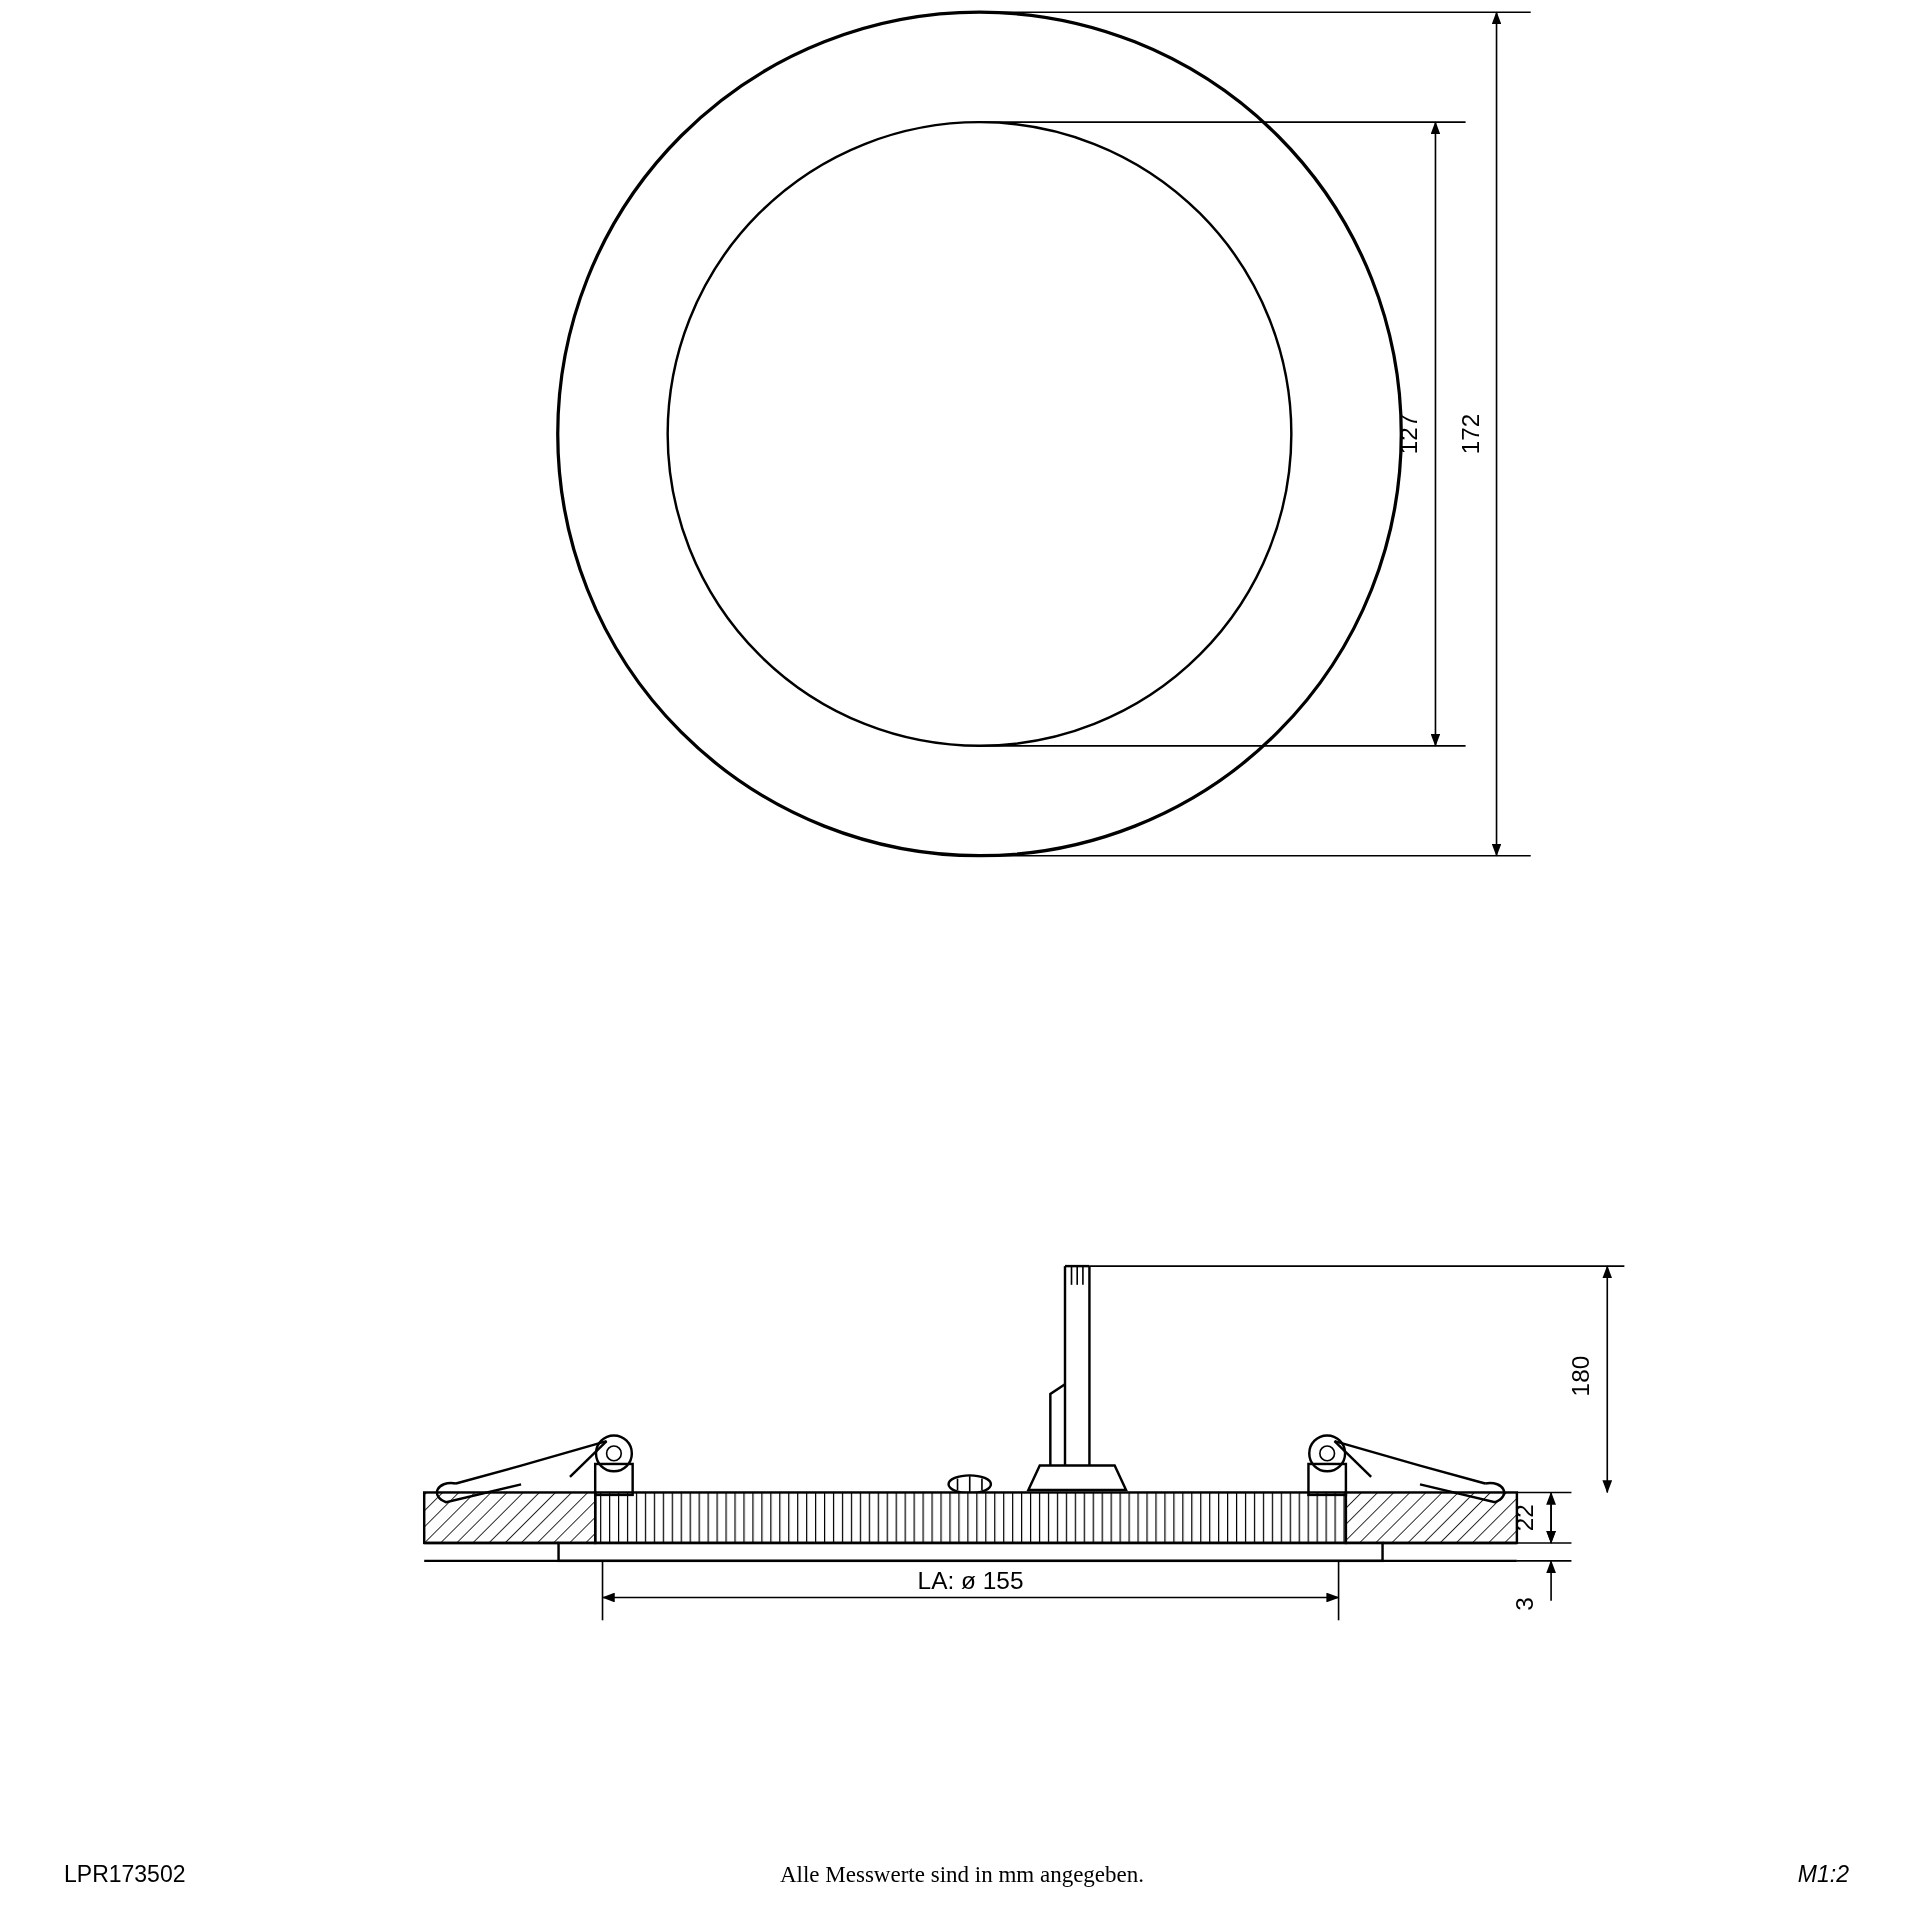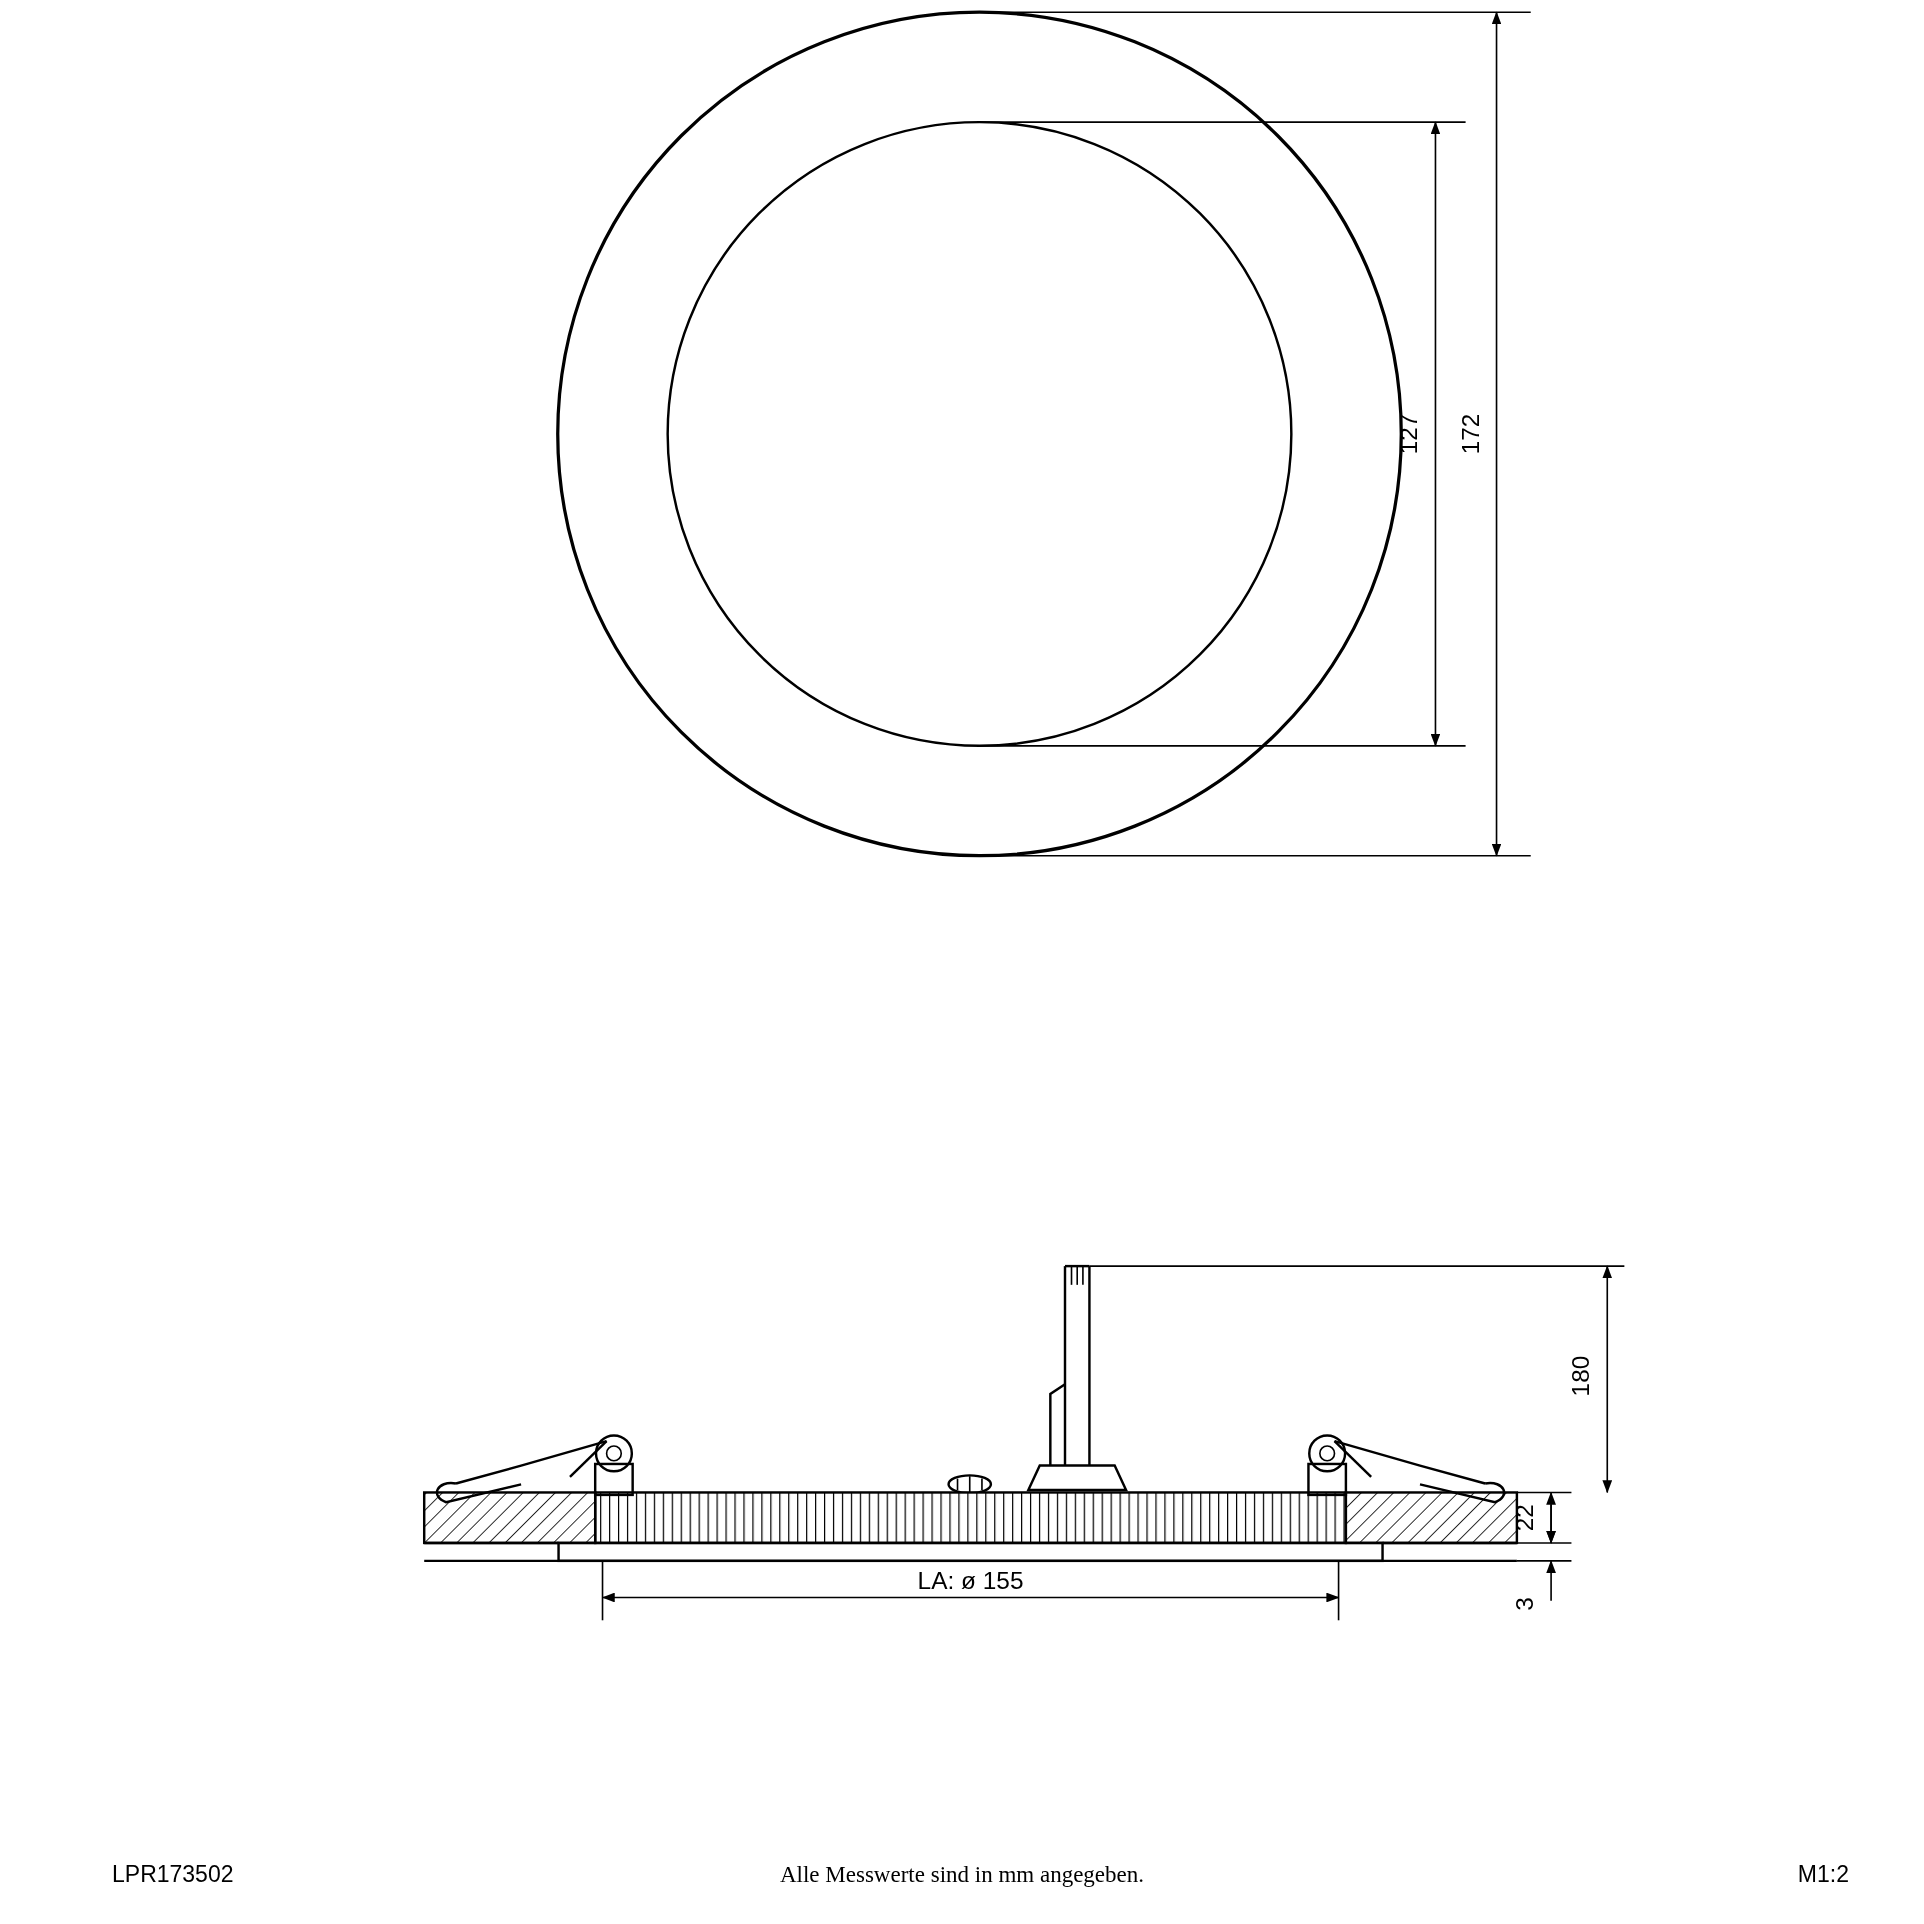--- a/index.html
+++ b/index.html
@@ -22,23 +22,23 @@
     fill:#000;
   }
   .footer{
     position:absolute;
     bottom:36px;
     font-size:23px;
     font-family:"Liberation Sans", sans-serif;
     color:#000;
     white-space:nowrap;
   }
-  .footer.left{left:64px;margin-left:48px;}
+  .footer.left{left:64px;}
   .footer.center{left:50%;transform:translateX(-50%);font-family:Liberation Serif, serif;}
-  .footer.right{right:75px;}
+  .footer.right{right:75px;font-style:italic;}
   .hatch-fill{fill:url(#hatch45);stroke:#000;stroke-width:3;}
   .vhatch-fill{fill:url(#vhatch);stroke:#000;stroke-width:3;}
   .white{fill:#ffffff;}
 </style>
 </head>
 <body>
 
 <div id="sheet">
 
   <svg id="drawing" viewBox="0 0 2363 2363">

